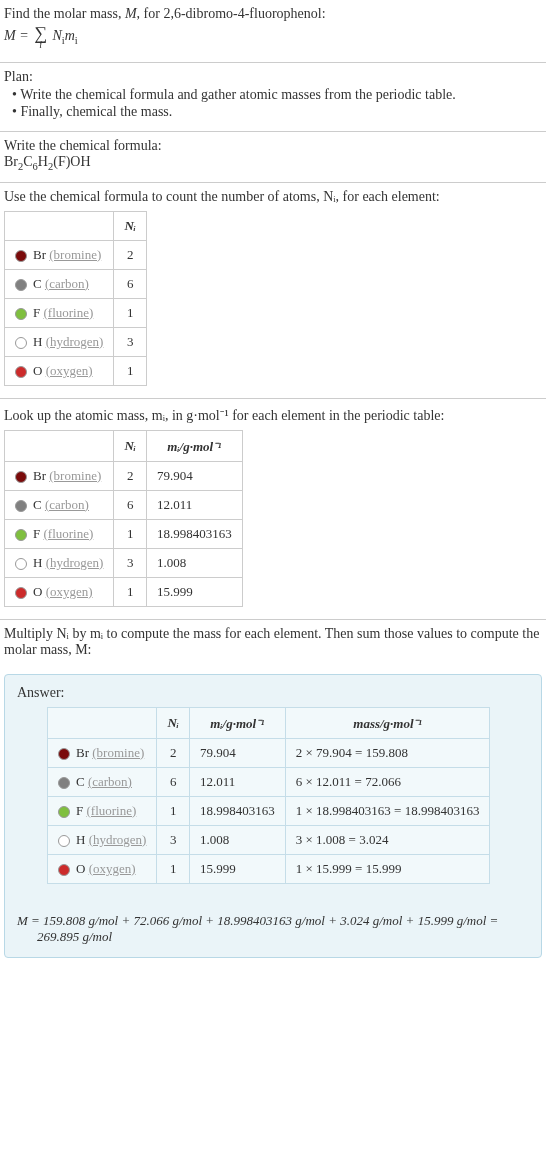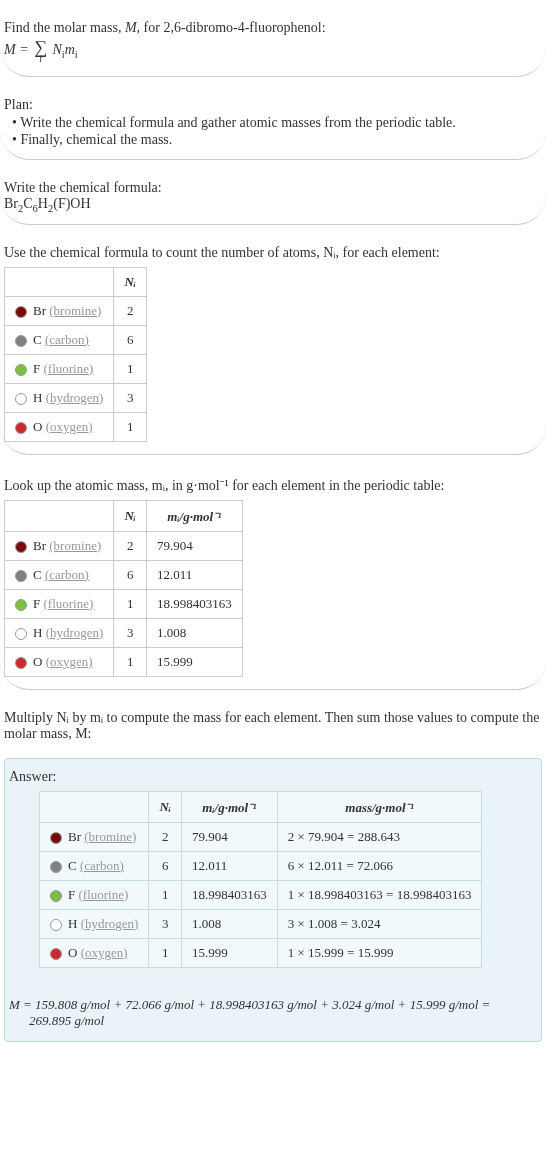--- a/index.html
+++ b/index.html
@@ -5,23 +5,22 @@
   body {
     margin: 0;
     padding: 0;
     font-family: Georgia, 'Times New Roman', serif;
     font-size: 14px;
     color: #333;
     width: 546px;
     background: #fff;
   }
   .section {
-    padding: 20px 4px 10px 4px;
+    padding: 6px 4px 10px 4px;
     border-bottom: 1px solid #ccc;
-    border-radius: 29px;
   }
   .section.no-border {
     border-bottom: none;
   }
   .math-line {
     font-family: Georgia, serif;
     font-style: italic;
     margin: 2px 0;
   }
   .formula {
@@ -72,21 +71,21 @@
     border: 1px solid #999;
   }
   .elem-name { color: #333; }
   .elem-paren { color: #999; text-decoration: underline; }
   .num-col { text-align: center !important; }
   .answer-box {
     background: #eaf4f8;
     border: 1px solid #b8d8e6;
     border-radius: 4px;
     margin: 6px 4px 4px 4px;
-    padding: 10px 12px 12px 4px;
+    padding: 10px 12px 12px 12px;
   }
   .answer-box table.data {
     background: #f2f9fb;
   }
   .answer-box table.data th, .answer-box table.data td {
     border: 1px solid #c5dde8;
   }
   .final-calc {
     margin-top: 29px;
     font-style: italic;
@@ -209,21 +208,21 @@
         <tr>
       <th></th>
       <th>Nᵢ</th>
       <th>mᵢ/g·mol⁻¹</th>
       <th>mass/g·mol⁻¹</th>
     </tr>
     <tr>
       <td><span class="swatch" style="background:#7a0b0b"></span><span class="elem-name">Br</span> <span class="elem-paren">(bromine)</span></td>
       <td class="num-col">2</td>
       <td>79.904</td>
-      <td>2 × 79.904 = 288.643</td>
+      <td>2 × 79.904 = 159.808</td>
     </tr>
     <tr>
       <td><span class="swatch" style="background:#808080"></span><span class="elem-name">C</span> <span class="elem-paren">(carbon)</span></td>
       <td class="num-col">6</td>
       <td>12.011</td>
       <td>6 × 12.011 = 72.066</td>
     </tr>
     <tr>
       <td><span class="swatch" style="background:#7fbf3f"></span><span class="elem-name">F</span> <span class="elem-paren">(fluorine)</span></td>
       <td class="num-col">1</td>

